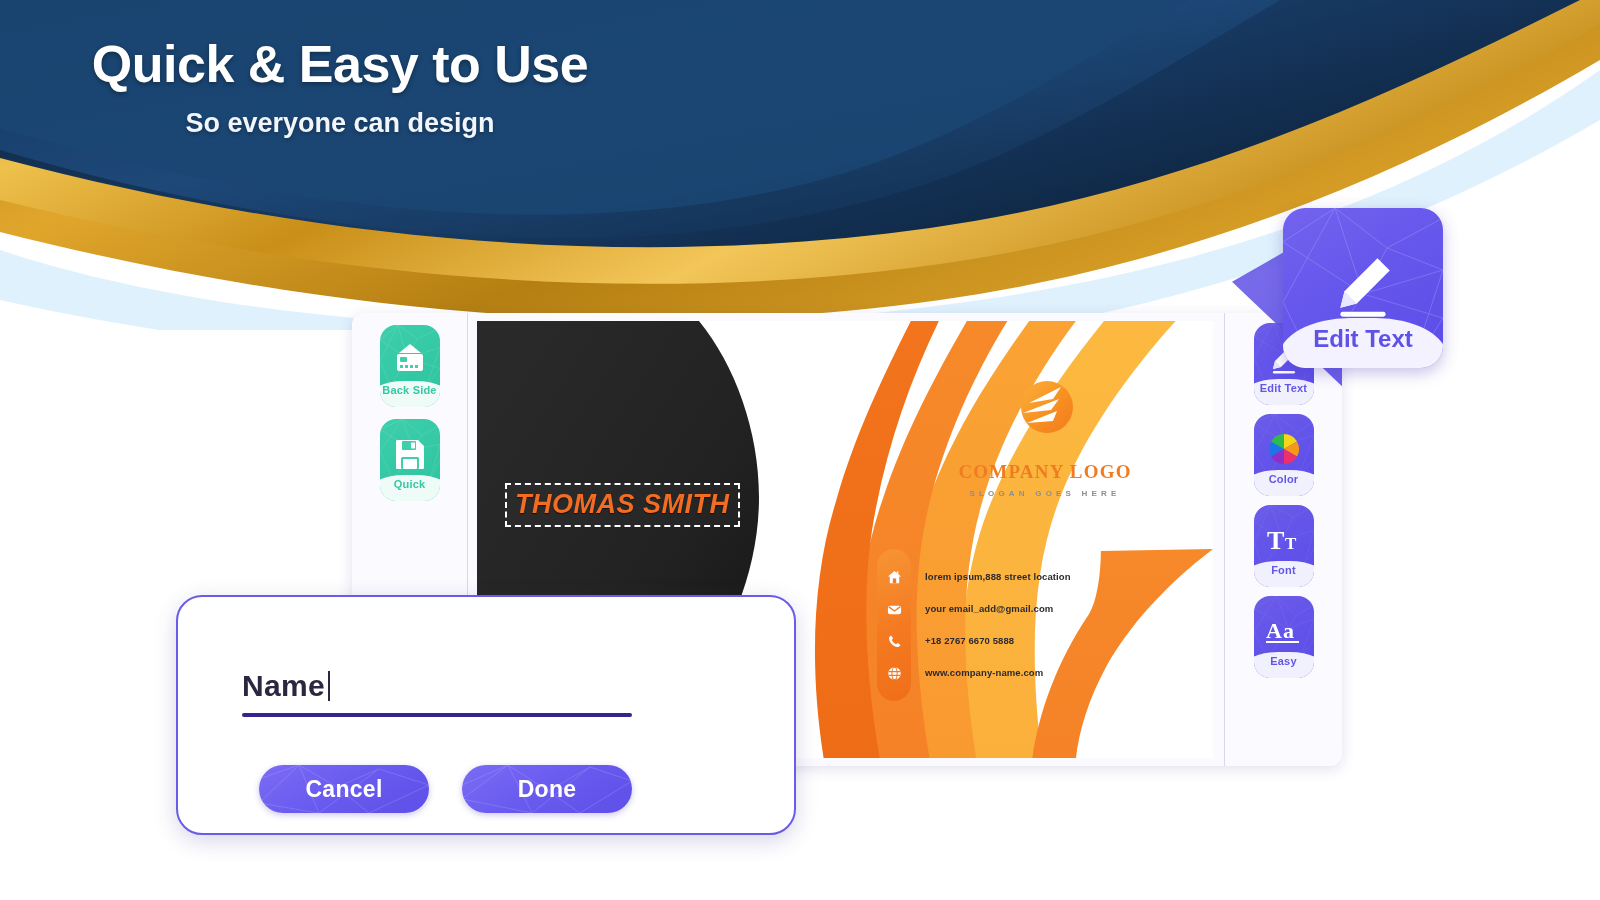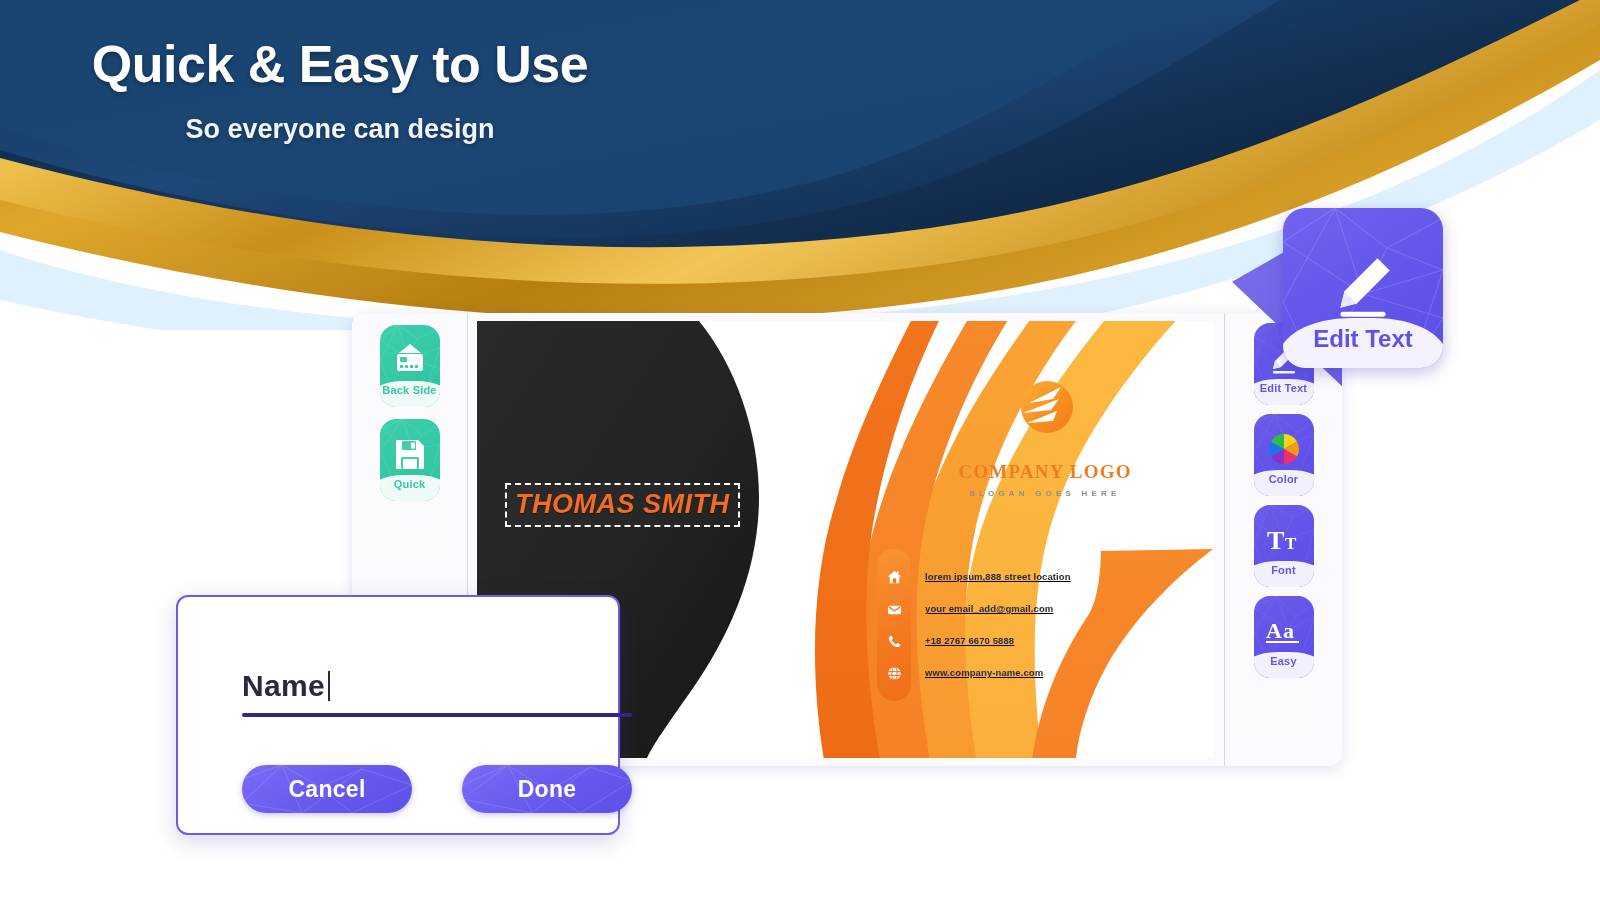--- a/index.html
+++ b/index.html
@@ -16,21 +16,21 @@
 
   #headline-wrap {
     position:absolute; left:0; top:34px; width:680px; text-align:center;
     z-index:5; pointer-events:none;
   }
   #headline {
     font-size:52px; font-weight:700; color:#ffffff; letter-spacing:-0.5px;
     text-shadow:0 2px 5px rgba(0,0,0,.35);
   }
   #subheadline {
-    margin-top:20px; font-size:27px; font-weight:600; color:#f2f6fb;
+    margin-top:14px; font-size:27px; font-weight:600; color:#f2f6fb;
     text-shadow:0 2px 4px rgba(0,0,0,.3);
   }
 
   
   #app-frame {
     position:absolute; left:352px; top:313px; width:990px; height:453px;
     background:#f2f1fb; border-radius:12px;
     box-shadow:0 3px 14px rgba(70,60,150,.16);
     display:flex; align-items:stretch;
   }
@@ -98,21 +98,21 @@
   #logo-block { position:absolute; left:34px; top:52px; width:268px; text-align:center; }
   #logo-mark { width:72px; height:72px; margin:0 auto; }
   #logo-title {
     margin-top:12px; font-size:19px; font-weight:800; color:#f07c22;
     letter-spacing:1.2px; font-family:"Liberation Serif", serif;
   }
   #logo-slogan {
     margin-top:6px; font-size:8px; color:#8d8d93; letter-spacing:4.2px; font-weight:600;
   }
 
-  #contact-block { position:absolute; left:0px; top:228px; width:310px; display:flex; gap:14px;text-decoration:underline; }
+  #contact-block { position:absolute; left:0px; top:228px; width:310px; display:flex; gap:14px; }
   #contact-pill {
     width:34px; min-height:152px; border-radius:17px;
     background:linear-gradient(160deg,#f79434 0%,#f47920 55%,#ef6f18 100%);
     display:flex; flex-direction:column; align-items:center; justify-content:space-around;
     padding:12px 0;
   }
   #contact-pill .cicon { width:17px; height:17px; display:flex; align-items:center; justify-content:center; }
   #contact-lines { display:flex; flex-direction:column; justify-content:space-around; min-height:152px; padding:12px 0; }
   .contact-line { font-size:9.5px; font-weight:700; color:#2a2a30; letter-spacing:.1px; line-height:1; }
 
@@ -135,34 +135,34 @@
   #callout-label {
     position:absolute; left:50%; transform:translateX(-50%); bottom:-8px; z-index:4;
     width:168px; height:58px; background:#f3f2fe;
     border-radius:50% 50% 22px 22px / 80% 80% 22px 22px;
     display:flex; align-items:flex-start; justify-content:center; padding-top:7px;
     font-size:24px; font-weight:700; color:#5f52e8;
   }
 
   
   #dialog {
-    position:absolute; left:176px; top:595px; width:444px; height:240px;
-    background:#ffffff; border:2.5px solid #6a5ce9; border-radius:12px;
+    position:absolute; left:176px; top:595px; width:620px; height:240px;
+    background:#ffffff; border:2.5px solid #6a5ce9; border-radius:26px;
     z-index:50; box-shadow:0 6px 22px rgba(60,50,140,.2);
   }
   #dialog-input-row { position:absolute; left:64px; top:68px; width:390px; }
   #dialog-input-value {
     font-size:30px; font-weight:600; color:#2b2740; letter-spacing:.3px;
     height:42px; display:flex; align-items:center; cursor:text;
   }
   #dialog-caret {
     display:inline-block; width:2px; height:30px; background:#2b2740; margin-left:3px;
   }
   #dialog-underline { margin-top:6px; height:4px; background:#37238e; border-radius:2px; }
-  #dialog-buttons { position:absolute; left:64px; top:168px; width:390px; display:flex; gap:50px; }
+  #dialog-buttons { position:absolute; left:64px; top:168px; width:390px; display:flex; gap:33px;justify-content:flex-end; }
   .dlg-btn {
     width:170px; height:48px; border-radius:26px; position:relative; overflow:hidden;
     display:flex; align-items:center; justify-content:center; cursor:pointer;
     background:linear-gradient(150deg,#7b6cf5 0%,#6a5cef 45%,#5d4fe8 100%);
     box-shadow:0 2px 6px rgba(70,50,180,.28);
   }
   .dlg-btn span.txt {
     position:relative; z-index:3; color:#ffffff; font-size:23px; font-weight:600; letter-spacing:.3px;
   }
   .dlg-btn .poly { position:absolute; inset:0; opacity:.3; }

